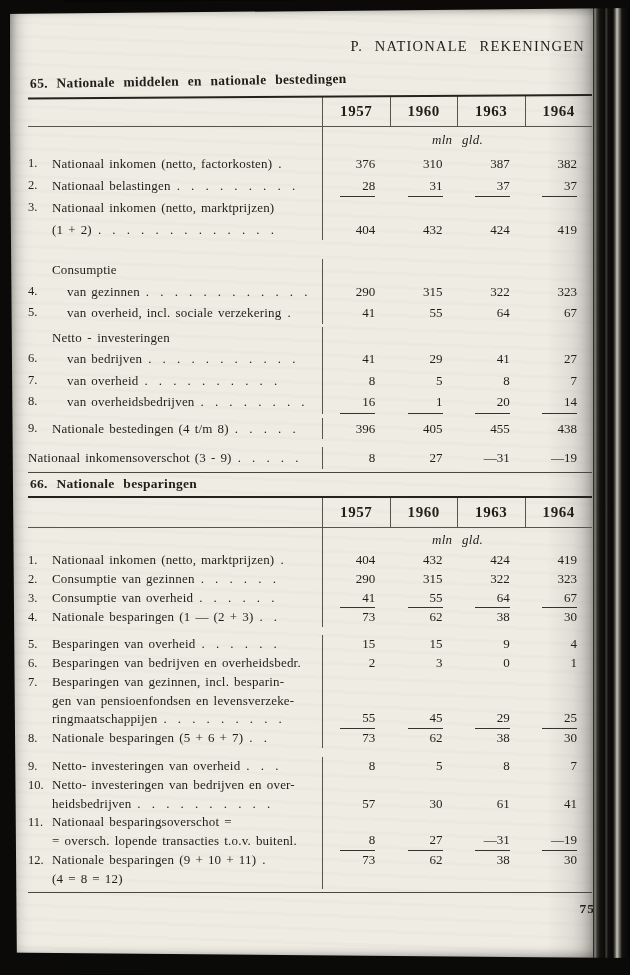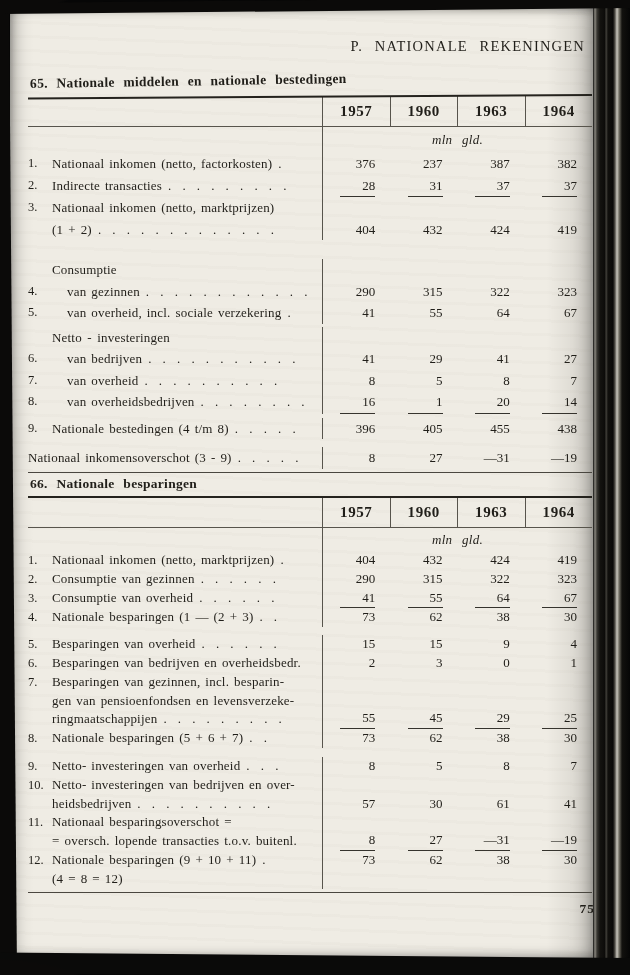--- a/index.html
+++ b/index.html
@@ -112,30 +112,30 @@
       </div>
       <div class="r">
         <div class="stub">
           <span class="num">1.</span>
           <div class="lab">
             <div class="line"><span>Nationaal inkomen (netto, factorkosten)</span><span class="leader">.</span></div>
           </div>
         </div>
         <div class="vals">
           <div class="val"><span>376</span></div>
-          <div class="val"><span>237</span></div>
+          <div class="val"><span>310</span></div>
           <div class="val"><span>387</span></div>
           <div class="val"><span>382</span></div>
         </div>
       </div>
       <div class="r">
         <div class="stub">
           <span class="num">2.</span>
           <div class="lab">
-            <div class="line"><span>Indirecte transacties</span><span class="leader">. . . . . . . . .</span></div>
+            <div class="line"><span>Nationaal belastingen</span><span class="leader">. . . . . . . . .</span></div>
           </div>
         </div>
         <div class="vals">
           <div class="val"><span class="ruled">28</span></div>
           <div class="val"><span class="ruled">31</span></div>
           <div class="val"><span class="ruled">37</span></div>
           <div class="val"><span class="ruled">37</span></div>
         </div>
       </div>
       <div class="r vb">

